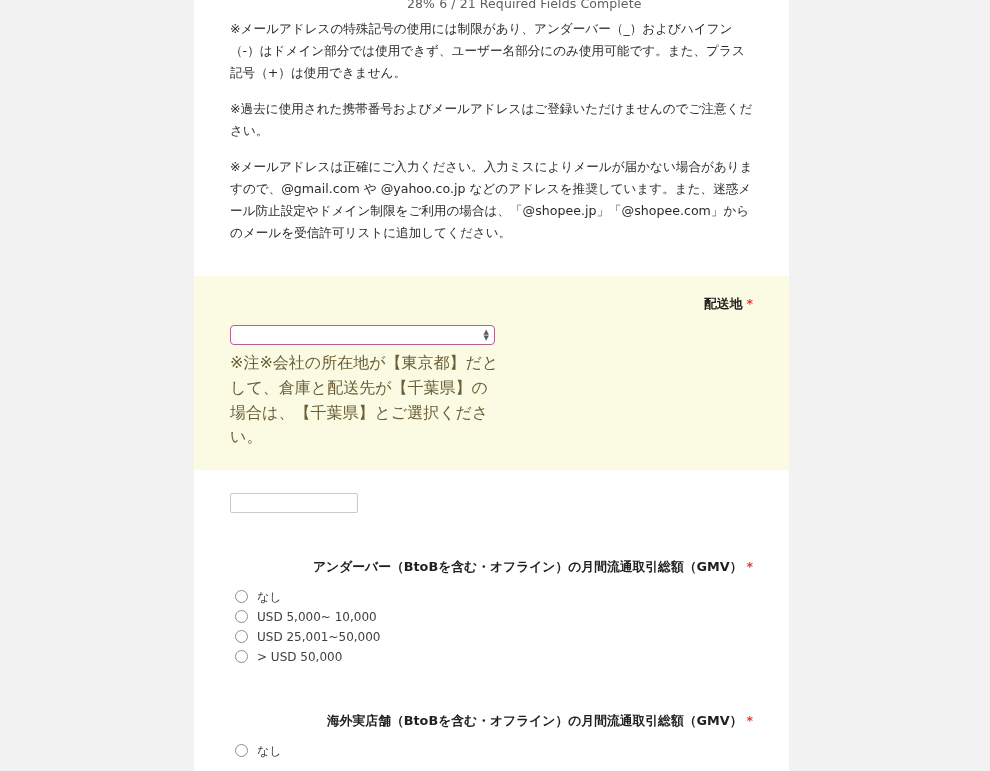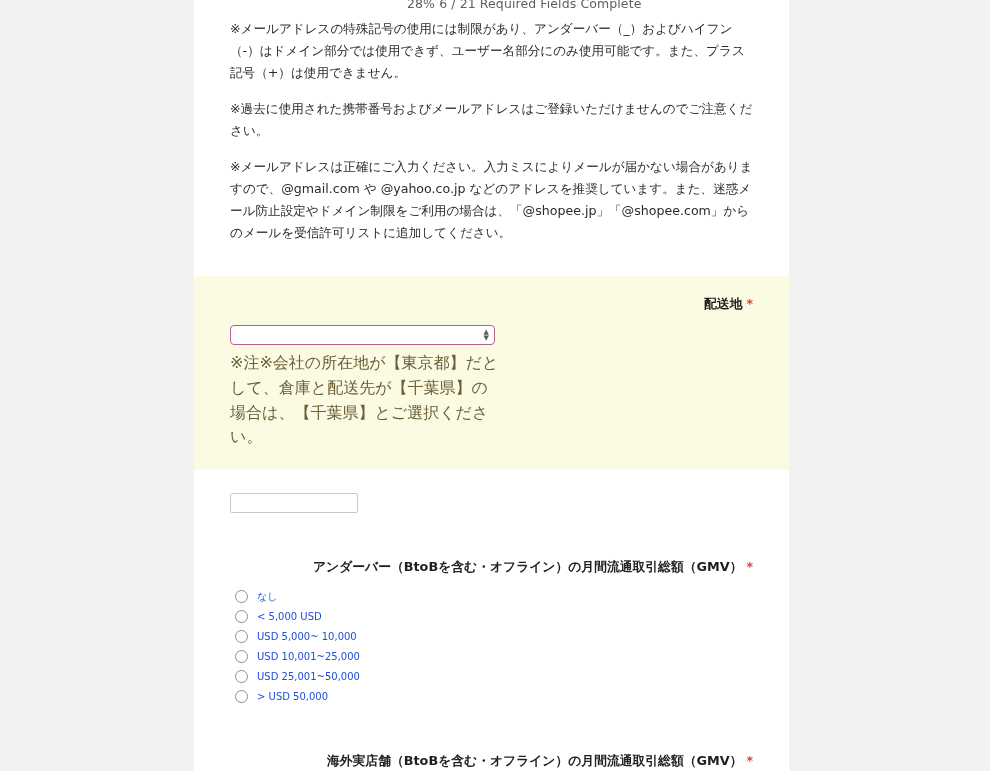--- a/index.html
+++ b/index.html
@@ -151,22 +151,22 @@
     width: 11px;
     height: 11px;
     border: 1px solid #8d8d8d;
     border-radius: 50%;
     background: #fff;
     display: inline-block;
     flex: 0 0 auto;
     margin-right: 9px;
   }
   .radio-label {
-    font-size: 10px;
-    color: #1d4ed8;
+    font-size: 12px;
+    color: #404040;
     line-height: 1;
   }
   .section-gap {
     height: 22px;
   }
 </style>
 </head>
 <body>
 
 <div class="page">
@@ -213,29 +213,21 @@
         <div class="field-label">
           <span>アンダーバー（BtoBを含む・オフライン）の月間流通取引総額（GMV）</span><span class="req-star">*</span>
         </div>
         <div class="radio-group">
           <div class="radio-row">
             <span class="radio-mark"></span>
             <span class="radio-label">なし</span>
           </div>
           <div class="radio-row">
             <span class="radio-mark"></span>
-            <span class="radio-label">&lt; 5,000 USD</span>
-          </div>
-          <div class="radio-row">
-            <span class="radio-mark"></span>
             <span class="radio-label">USD 5,000~ 10,000</span>
-          </div>
-          <div class="radio-row">
-            <span class="radio-mark"></span>
-            <span class="radio-label">USD 10,001~25,000</span>
           </div>
           <div class="radio-row">
             <span class="radio-mark"></span>
             <span class="radio-label">USD 25,001~50,000</span>
           </div>
           <div class="radio-row">
             <span class="radio-mark"></span>
             <span class="radio-label">&gt; USD 50,000</span>
           </div>
         </div>

